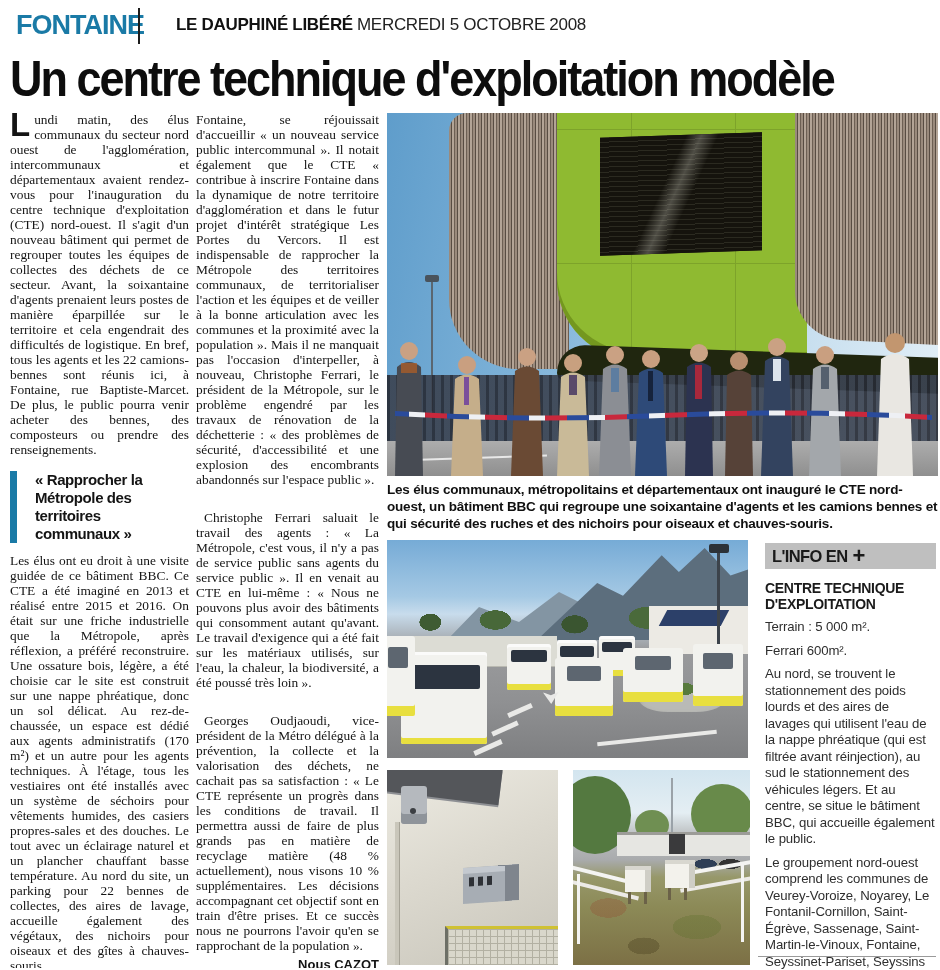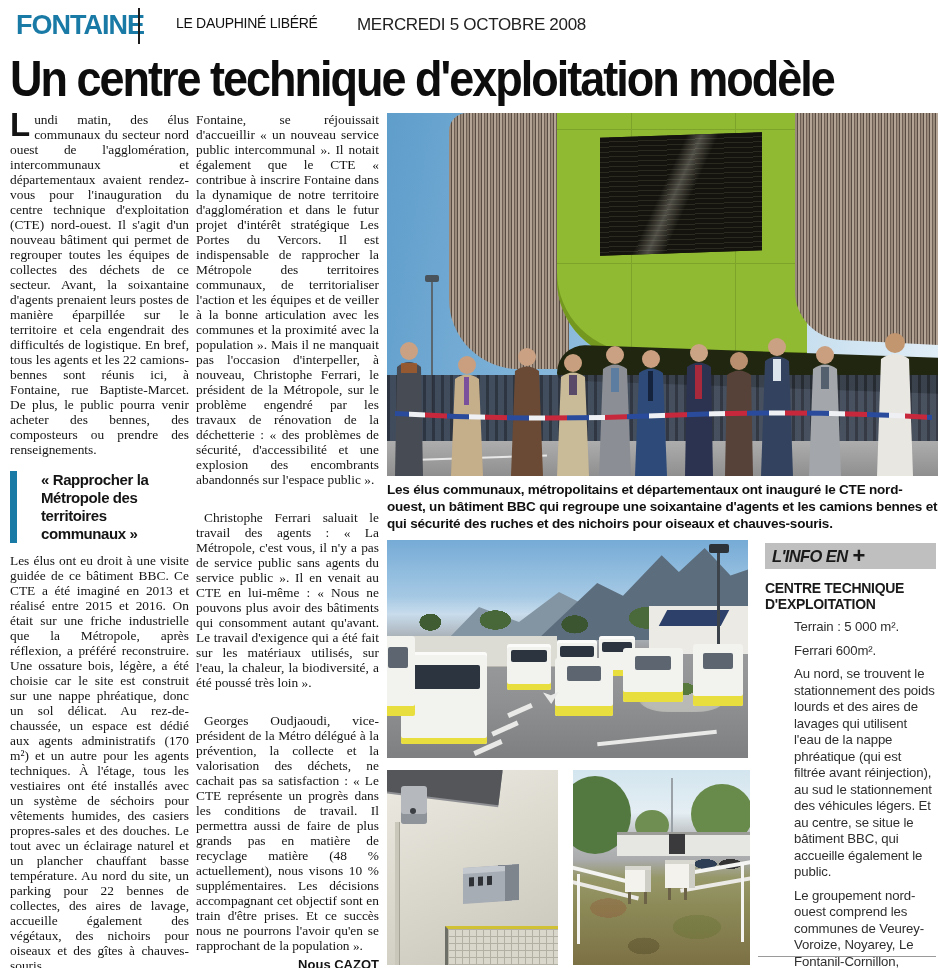--- a/index.html
+++ b/index.html
@@ -14,37 +14,37 @@
   body{
     width:940px;height:970px;position:relative;overflow:hidden;
     font-family:"Liberation Sans",sans-serif;color:var(--ink);
   }
   .abs{position:absolute;}
 
   
   .section-label{left:16px;top:9px;font-size:27px;font-weight:bold;letter-spacing:-1px;
     color:var(--accent-blue);transform:scaleY(1.05);transform-origin:left top;}
   .mast-divider{left:138px;top:8px;width:2px;height:36px;background:#1c1c1c;}
-  .paper-name{left:176px;top:15px;font-size:14px;font-weight:normal;letter-spacing:-0.3px;color:#111;text-align:right;}
+  .paper-name{left:176px;top:15px;font-size:17px;font-weight:bold;letter-spacing:-0.3px;color:#111;text-align:right;}
   .issue-date{left:357px;top:15px;font-size:17px;font-weight:normal;color:#222;letter-spacing:-0.3px;}
 
   
   .headline{left:10px;top:50px;width:924px;font-size:45px;font-weight:bold;color:#0d0d0d;
     letter-spacing:-2px;transform:scaleY(1.12);transform-origin:left top;white-space:nowrap;}
 
   
   .col{top:112px;height:856px;overflow:hidden;font-family:"Liberation Serif",serif;
     font-size:13.4px;line-height:15px;text-align:justify;color:#141414;}
   .col1{left:10px;width:179px;}
   .col2{left:196px;width:183px;}
   .col p{margin:0;}
   .col p.indent{text-indent:8px;margin-top:23px;}
   .dropcap{float:left;font-size:33px;line-height:26px;font-weight:bold;padding-right:4px;
     font-family:"Liberation Sans",sans-serif;}
-  .subhead{display:flex;gap:24px;margin:14px 0 10px 0;}
+  .subhead{display:flex;gap:18px;margin:14px 0 10px 0;}
   .subhead .bar{width:7px;background:var(--accent-blue);flex:0 0 7px;}
   .subhead .txt{font-family:"Liberation Sans",sans-serif;font-weight:bold;font-size:15px;
     line-height:18px;letter-spacing:-0.4px;text-align:left;}
   .byline{margin-top:4px;text-align:right;font-family:"Liberation Sans",sans-serif;
     font-weight:bold;font-size:13px;}
 
   
   .photo{overflow:hidden;background:#cfe0ee;}
   .main-photo{left:387px;top:113px;width:551px;height:363px;
     background:linear-gradient(100deg,#5f9dcb 0%,#7fb3d9 30%,#b9d6ea 62%,#e4f0f8 100%);}
@@ -109,25 +109,25 @@
   .truck.rear{box-shadow:inset 0 -10px 0 var(--truck-yellow);}
   .truck.rear:before{width:60%;left:20%;background:#5d6670;}
   .dash{position:absolute;background:#e9e9e7;}
   .arrow{left:156px;top:152px;width:16px;height:12px;background:#e9e9e7;
     clip-path:polygon(50% 0,100% 100%,50% 72%,0 100%);transform:rotate(178deg);}
 
   
   .infobox{left:765px;top:543px;width:171px;}
   .info-header{background:var(--info-gray);height:26px;display:flex;align-items:center;
     padding:0 7px;margin-bottom:10px;}
-  .info-header .lbl{font-weight:bold;font-size:16.5px;letter-spacing:-0.6px;transform:scaleY(1.05);font-style:italic;}
+  .info-header .lbl{font-weight:bold;font-size:16.5px;letter-spacing:-0.6px;transform:scaleY(1.05);}
   .info-header .plus{font-weight:bold;font-size:22px;margin-left:5px;line-height:1;}
   .info-title{font-weight:bold;font-size:14px;line-height:16px;letter-spacing:-0.3px;margin-bottom:8px;
     transform:scaleY(1.04);transform-origin:left top;}
-  .infobox p{font-size:13.2px;line-height:16.5px;color:#2e2e2e;margin-bottom:7px;letter-spacing:-0.1px;margin-left:29px;}
+  .infobox p{font-size:13.2px;line-height:16.5px;color:#2e2e2e;margin-bottom:7px;letter-spacing:-0.1px;}
   .info-rule{left:758px;top:956px;width:178px;height:1px;background:#9a9a9a;}
 
   
   .wall-photo{left:387px;top:770px;width:171px;height:195px;
     background:linear-gradient(155deg,#edebe2 0%,#dcd9cf 45%,#c8c5ba 100%);}
   .roofedge{left:-6px;top:-8px;width:120px;height:36px;background:#54565a;
     transform:rotate(7deg);box-shadow:0 2px 0 #8e9094;}
   .nichoir1{left:14px;top:16px;width:26px;height:38px;background:#b5b9be;border-radius:3px;
     box-shadow:inset 0 -10px 0 #8f949a;}
   .nichoir1:before{content:"";position:absolute;left:9px;top:22px;width:6px;height:6px;border-radius:50%;background:#3c3f43;}

